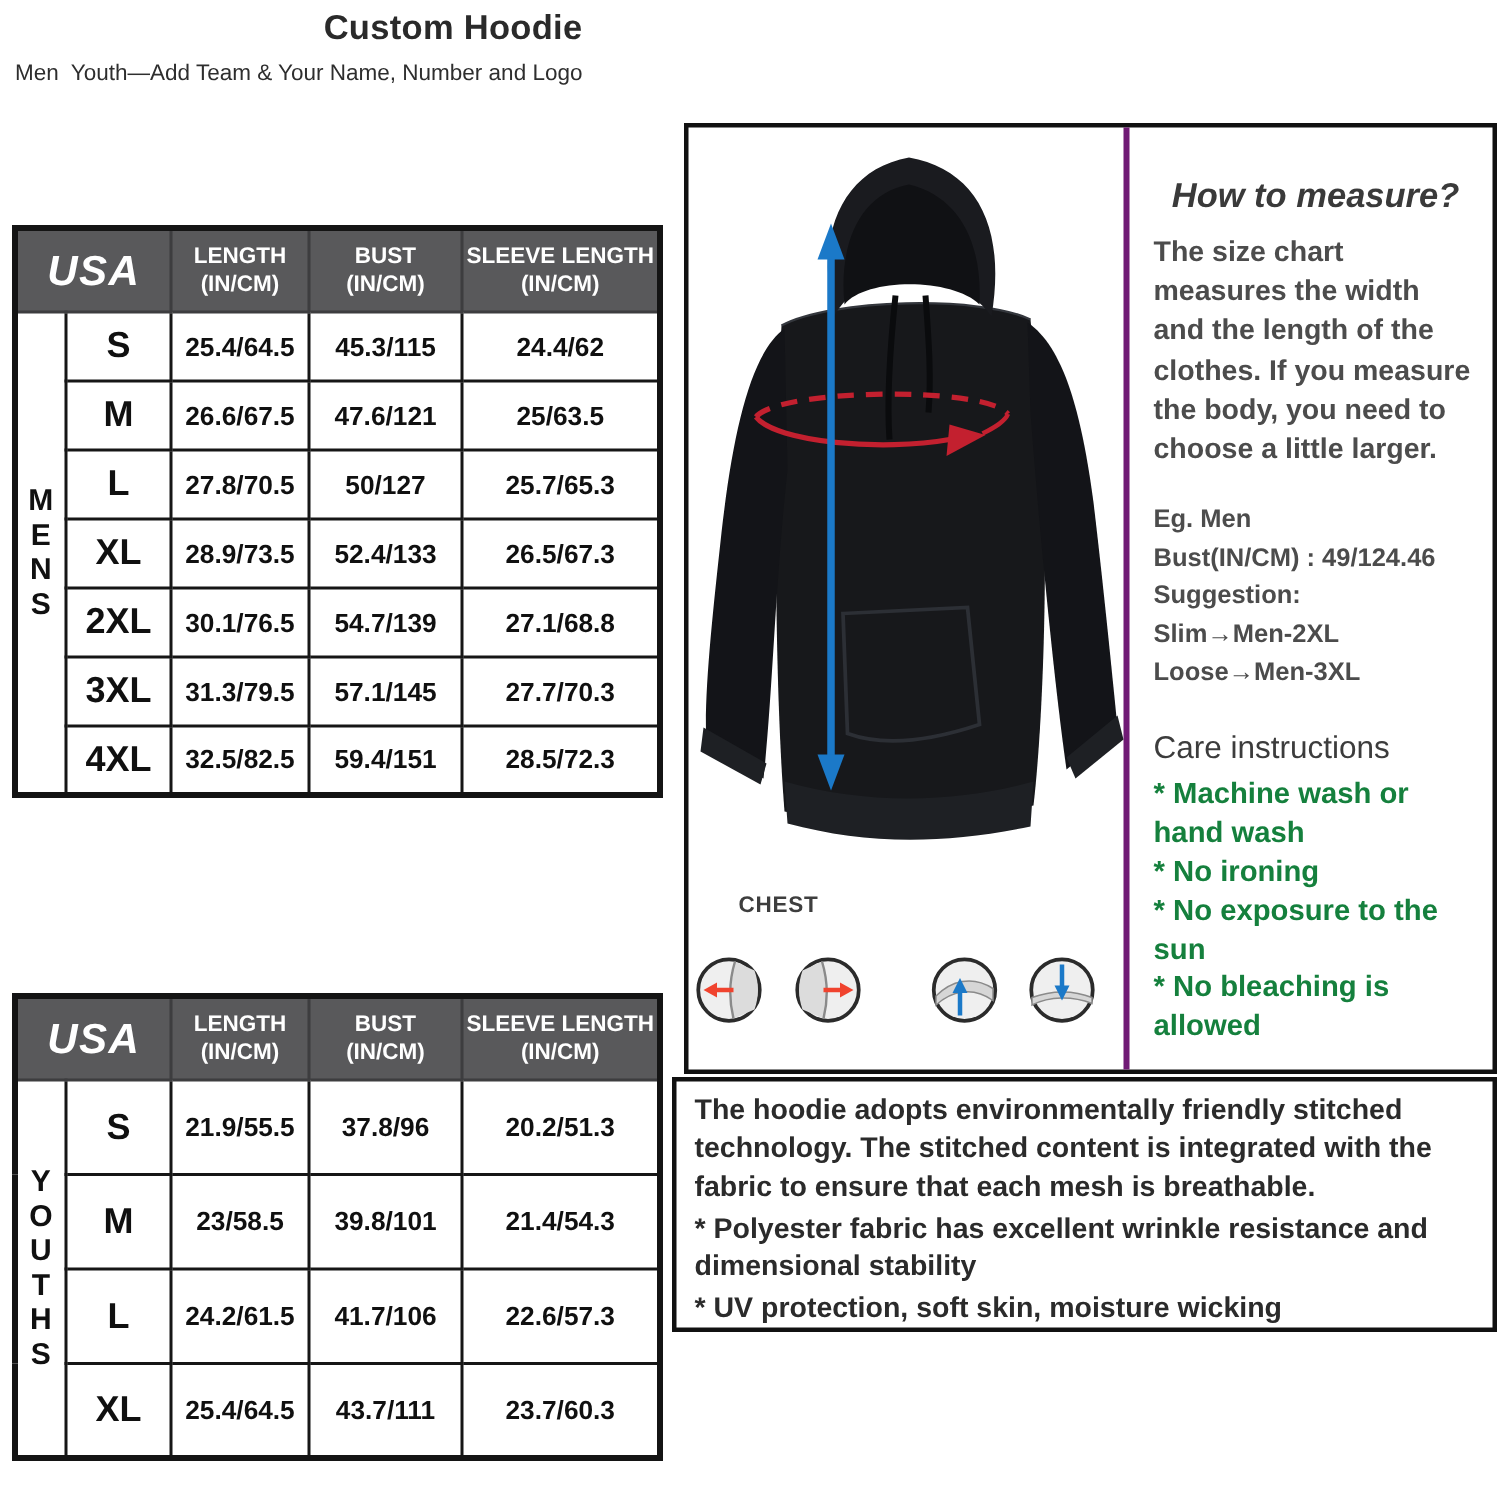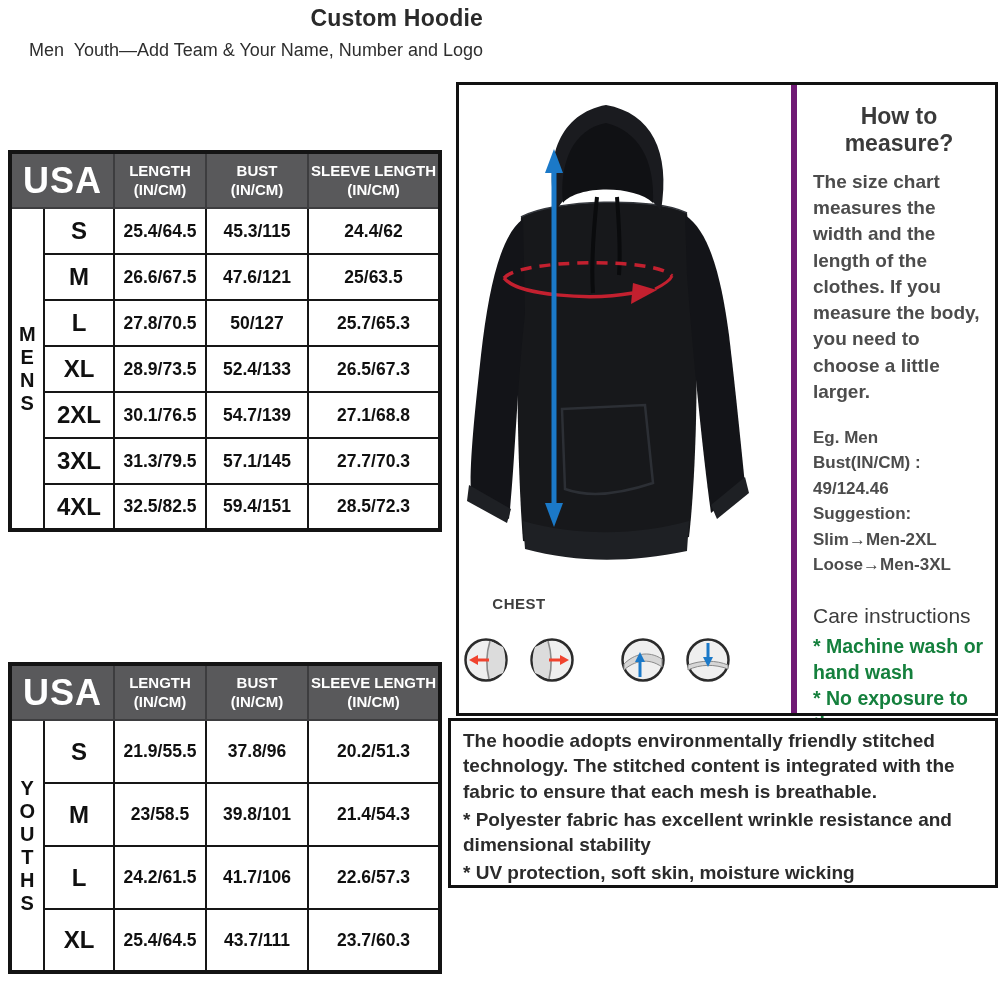--- a/index.html
+++ b/index.html
@@ -8,36 +8,36 @@
     position: relative;
     background: #ffffff;
     font-family: "Liberation Sans", sans-serif;
     color: #222;
     overflow: hidden;
   }
 
   
   .page-header { position: absolute; left: 10px; top: 5px; }
   .page-title { font-size: 23px; font-weight: bold; color: #2a2a2a; letter-spacing: .2px; text-align: right; }
-  .page-subtitle { font-size: 18px; color: #2e2e2e; margin-top: 8px; white-space: pre; margin-left: 19px; }
+  .page-subtitle { font-size: 15px; color: #2e2e2e; margin-top: 8px; white-space: pre; }
 
   
   table.size-table {
     position: absolute;
     border-collapse: collapse;
     table-layout: fixed;
     width: 430px;
     background: #fff;
     border: 4px solid #141414;
   }
   table.size-table.mens   { left: 8px; top: 150px; }
   table.size-table.youths { left: 8px; top: 662px; }
   .size-table th, .size-table td { border: 2.5px solid #161616; text-align: center; vertical-align: middle; }
   .size-table thead th { background: #59595b; color: #fff; height: 56px; border-color: #3d3d3f; }
-  .th-usa { font-size: 36px; font-weight: bold; letter-spacing: 1px; }
+  .th-usa { font-size: 28px; font-weight: bold; letter-spacing: 1px; font-style: italic; }
   .th-main { font-size: 15px; font-weight: bold; line-height: 1.25; }
   .th-unit { font-size: 15px; font-weight: bold; line-height: 1.2; }
   .size-table td { font-weight: bold; color: #101010; font-size: 17.5px; }
   .mens tbody td { height: 46px; }
   .youths tbody td { height: 63px; }
   td.size-cell { font-size: 24px; }
   td.group-cell {
     font-size: 20px;
     line-height: 1.15;
     white-space: pre-line;
@@ -51,35 +51,35 @@
   col.c-sleeve { width: 132px; }
 
   
   .measure-wrap {
     position: absolute; left: 456px; top: 82px;
     width: 542px; height: 634px;
     border: 3px solid #111;
     display: flex;
     background: #fff;
   }
-  .hoodie-panel { width: 338px; position: relative; border-right: 6px solid #701a75; }
+  .hoodie-panel { width: 294px; position: relative; border-right: 4px solid #701a75; }
   .diagram-label {
     position: absolute;
     font-size: 15px; font-weight: bold; color: #3e3e3e; letter-spacing: .5px;
   }
   .label-chest { left: 10px; top: 510px; width: 100px; text-align: center; }
   .label-seam  { left: 160px; top: 508px; width: 120px; text-align: center; }
   .measure-icon { position: absolute; top: 552px; }
   .icon-1 { left: 4px; }
   .icon-2 { left: 70px; }
   .icon-3 { left: 161px; }
   .icon-4 { left: 226px; }
 
   .right-panel { flex: 1; padding: 8px 10px 0 16px; color: #4a4a4a; }
-  .htm-heading { font-size: 23px; font-weight: bold; color: #3a3a3a; text-align: center; margin: 10px 0 12px 0; }
+  .htm-heading { font-size: 23px; font-weight: bold; color: #3a3a3a; text-align: center; margin: 24px 0 12px 0; font-style: italic; }
   .htm-intro { font-size: 19px; font-weight: bold; color: #4c4c4c; line-height: 1.38; }
   .htm-example { margin-top: 20px; font-size: 17px; font-weight: bold; color: #4c4c4c; line-height: 1.5; }
   .care-block { margin-top: 26px; }
   .care-heading { font-size: 21px; font-weight: normal; color: #3c3c3c; margin-bottom: 6px; }
   .care-item { font-size: 19.5px; font-weight: bold; color: #15803d; line-height: 1.33; }
 
   
   .desc-panel {
     position: absolute; left: 448px; top: 718px;
     width: 550px; height: 170px;
@@ -309,22 +309,22 @@
     <div class="htm-example">
       <div>Eg. Men</div>
       <div>Bust(IN/CM) : 49/124.46</div>
       <div>Suggestion:</div>
       <div>Slim→Men-2XL</div>
       <div>Loose→Men-3XL</div>
     </div>
     <div class="care-block">
       <div class="care-heading">Care instructions</div>
       <div class="care-item">* Machine wash or hand wash</div>
+      <div class="care-item">* No ironing</div>
       <div class="care-item">* No exposure to the sun</div>
-      <div class="care-item">* No ironing</div>
       <div class="care-item">* No bleaching is allowed</div>
     </div>
   </div>
 </div>
 
 <div class="desc-panel">
   <p>The hoodie adopts environmentally friendly stitched technology. The stitched content is integrated with the fabric to ensure that each mesh is breathable.</p>
   <p>* Polyester fabric has excellent wrinkle resistance and dimensional stability</p>
   <p>* UV protection, soft skin, moisture wicking</p>
 </div>

